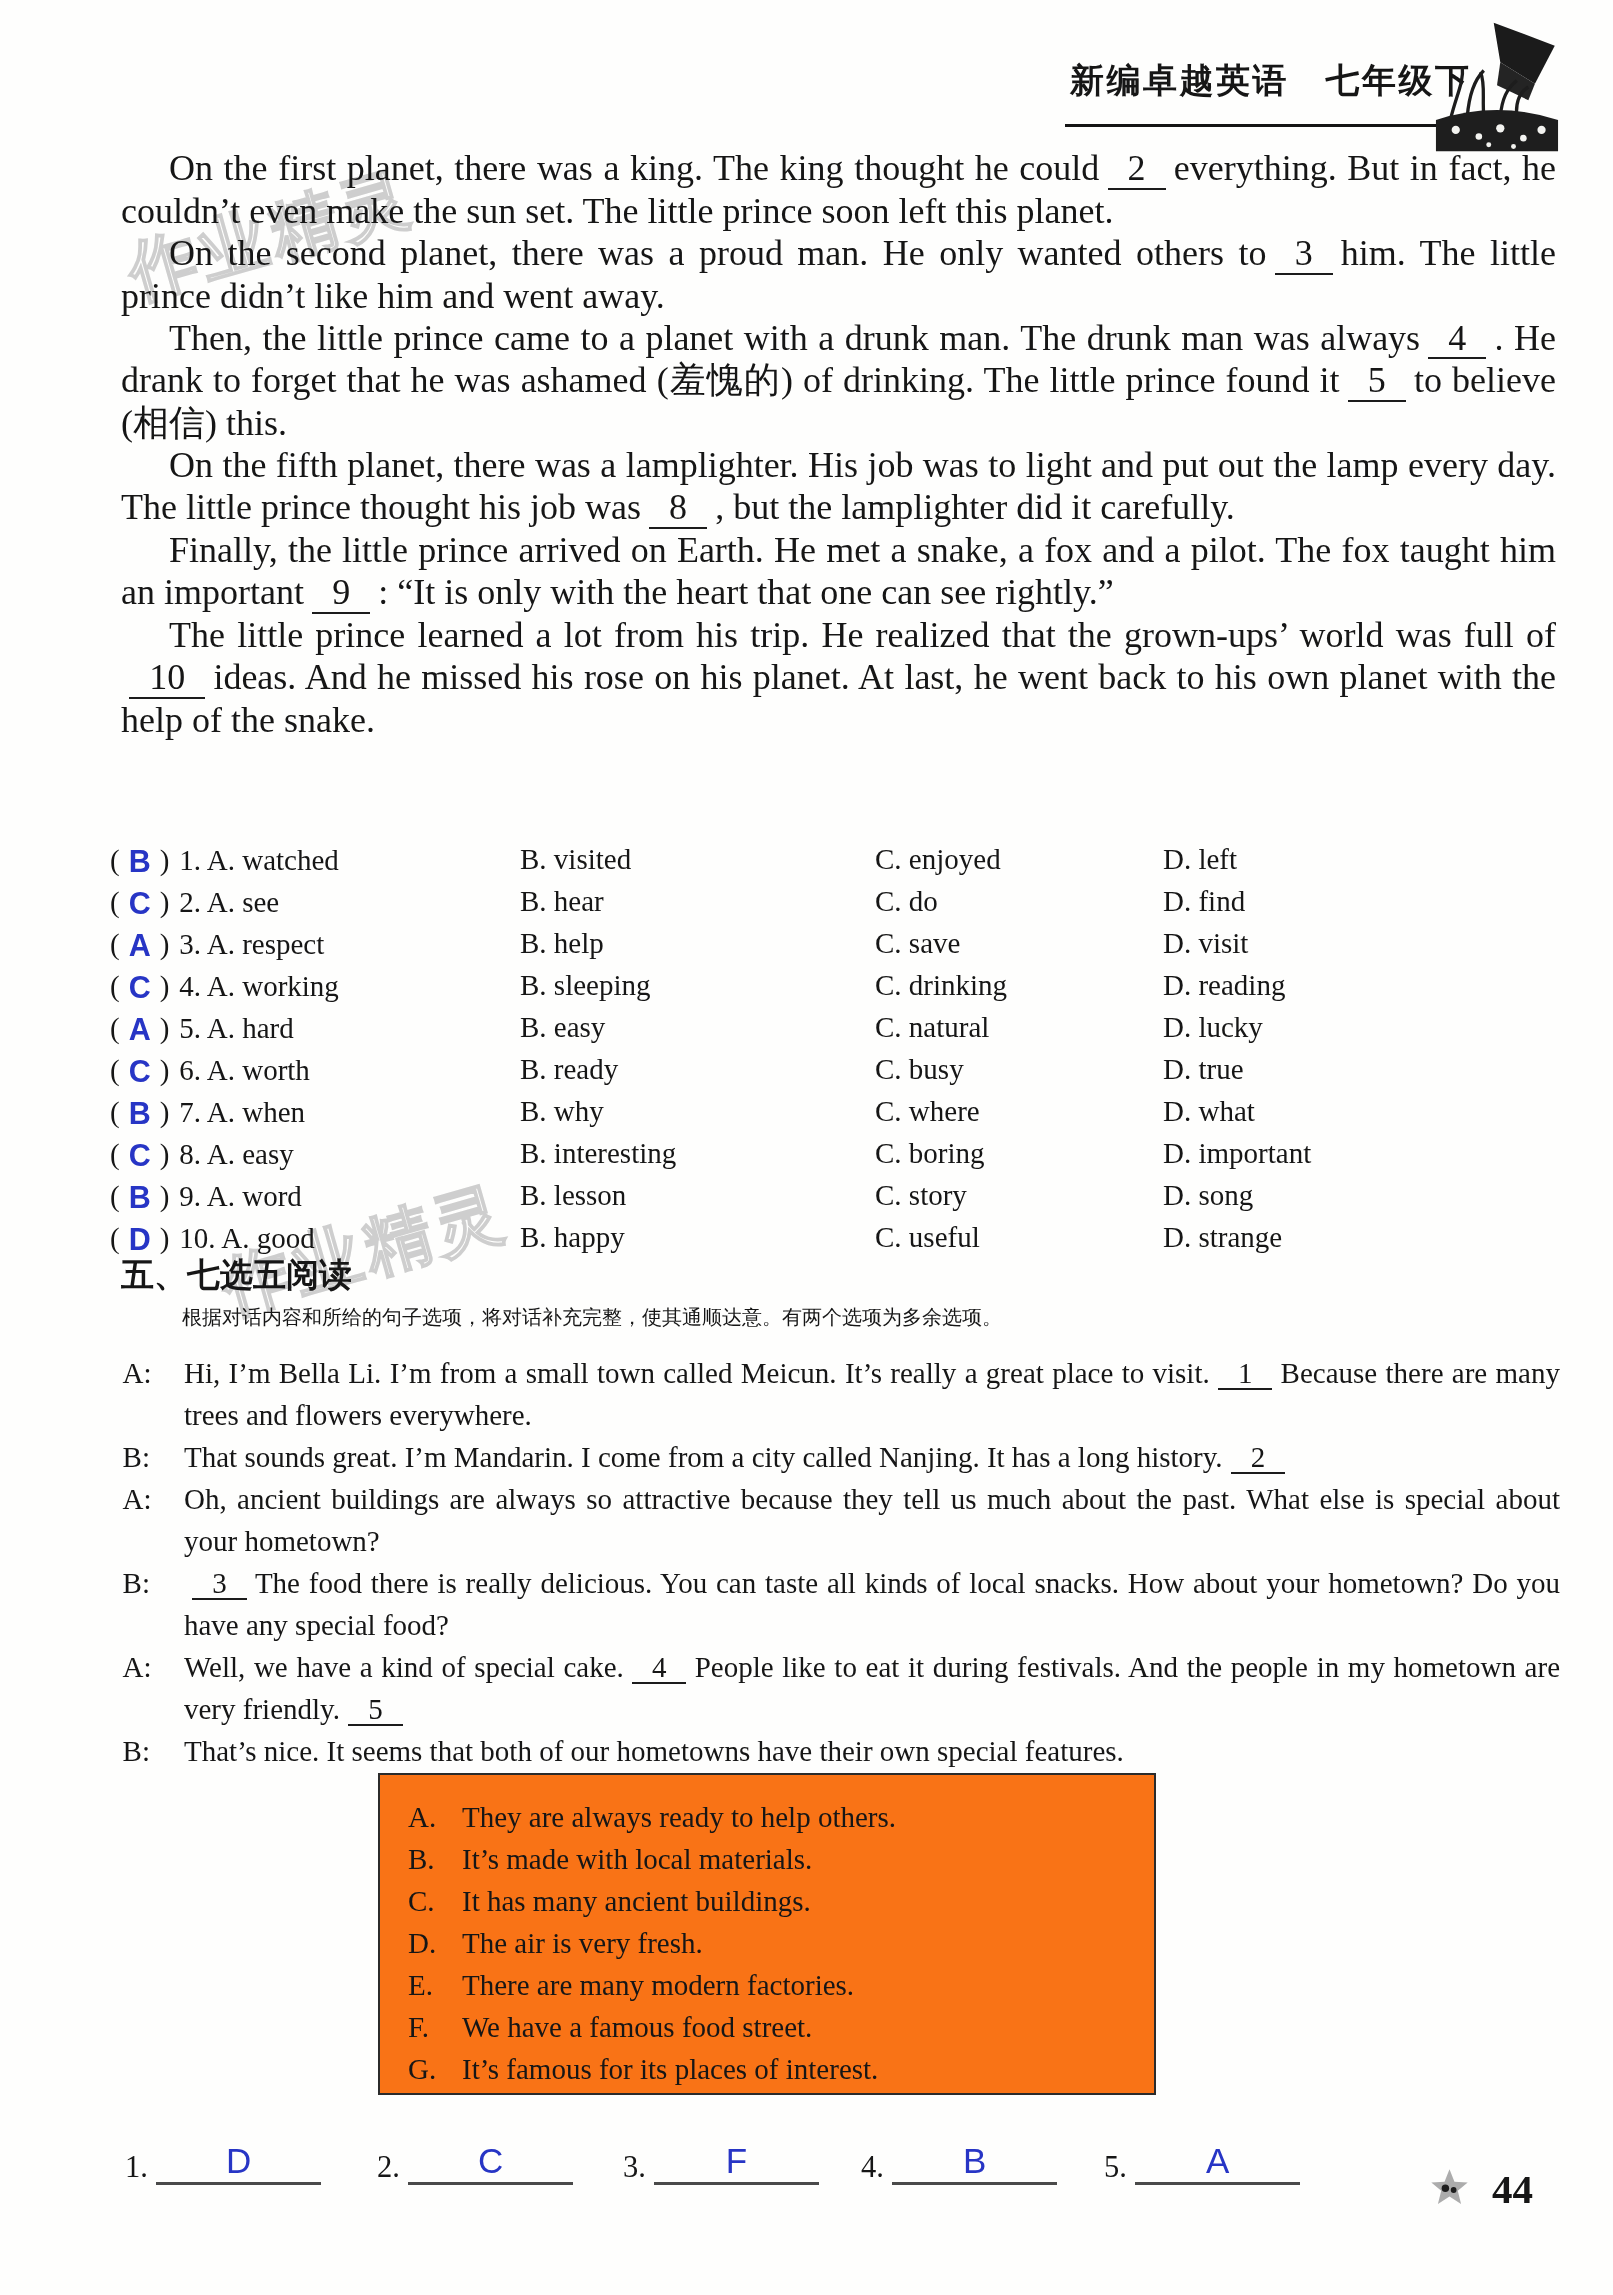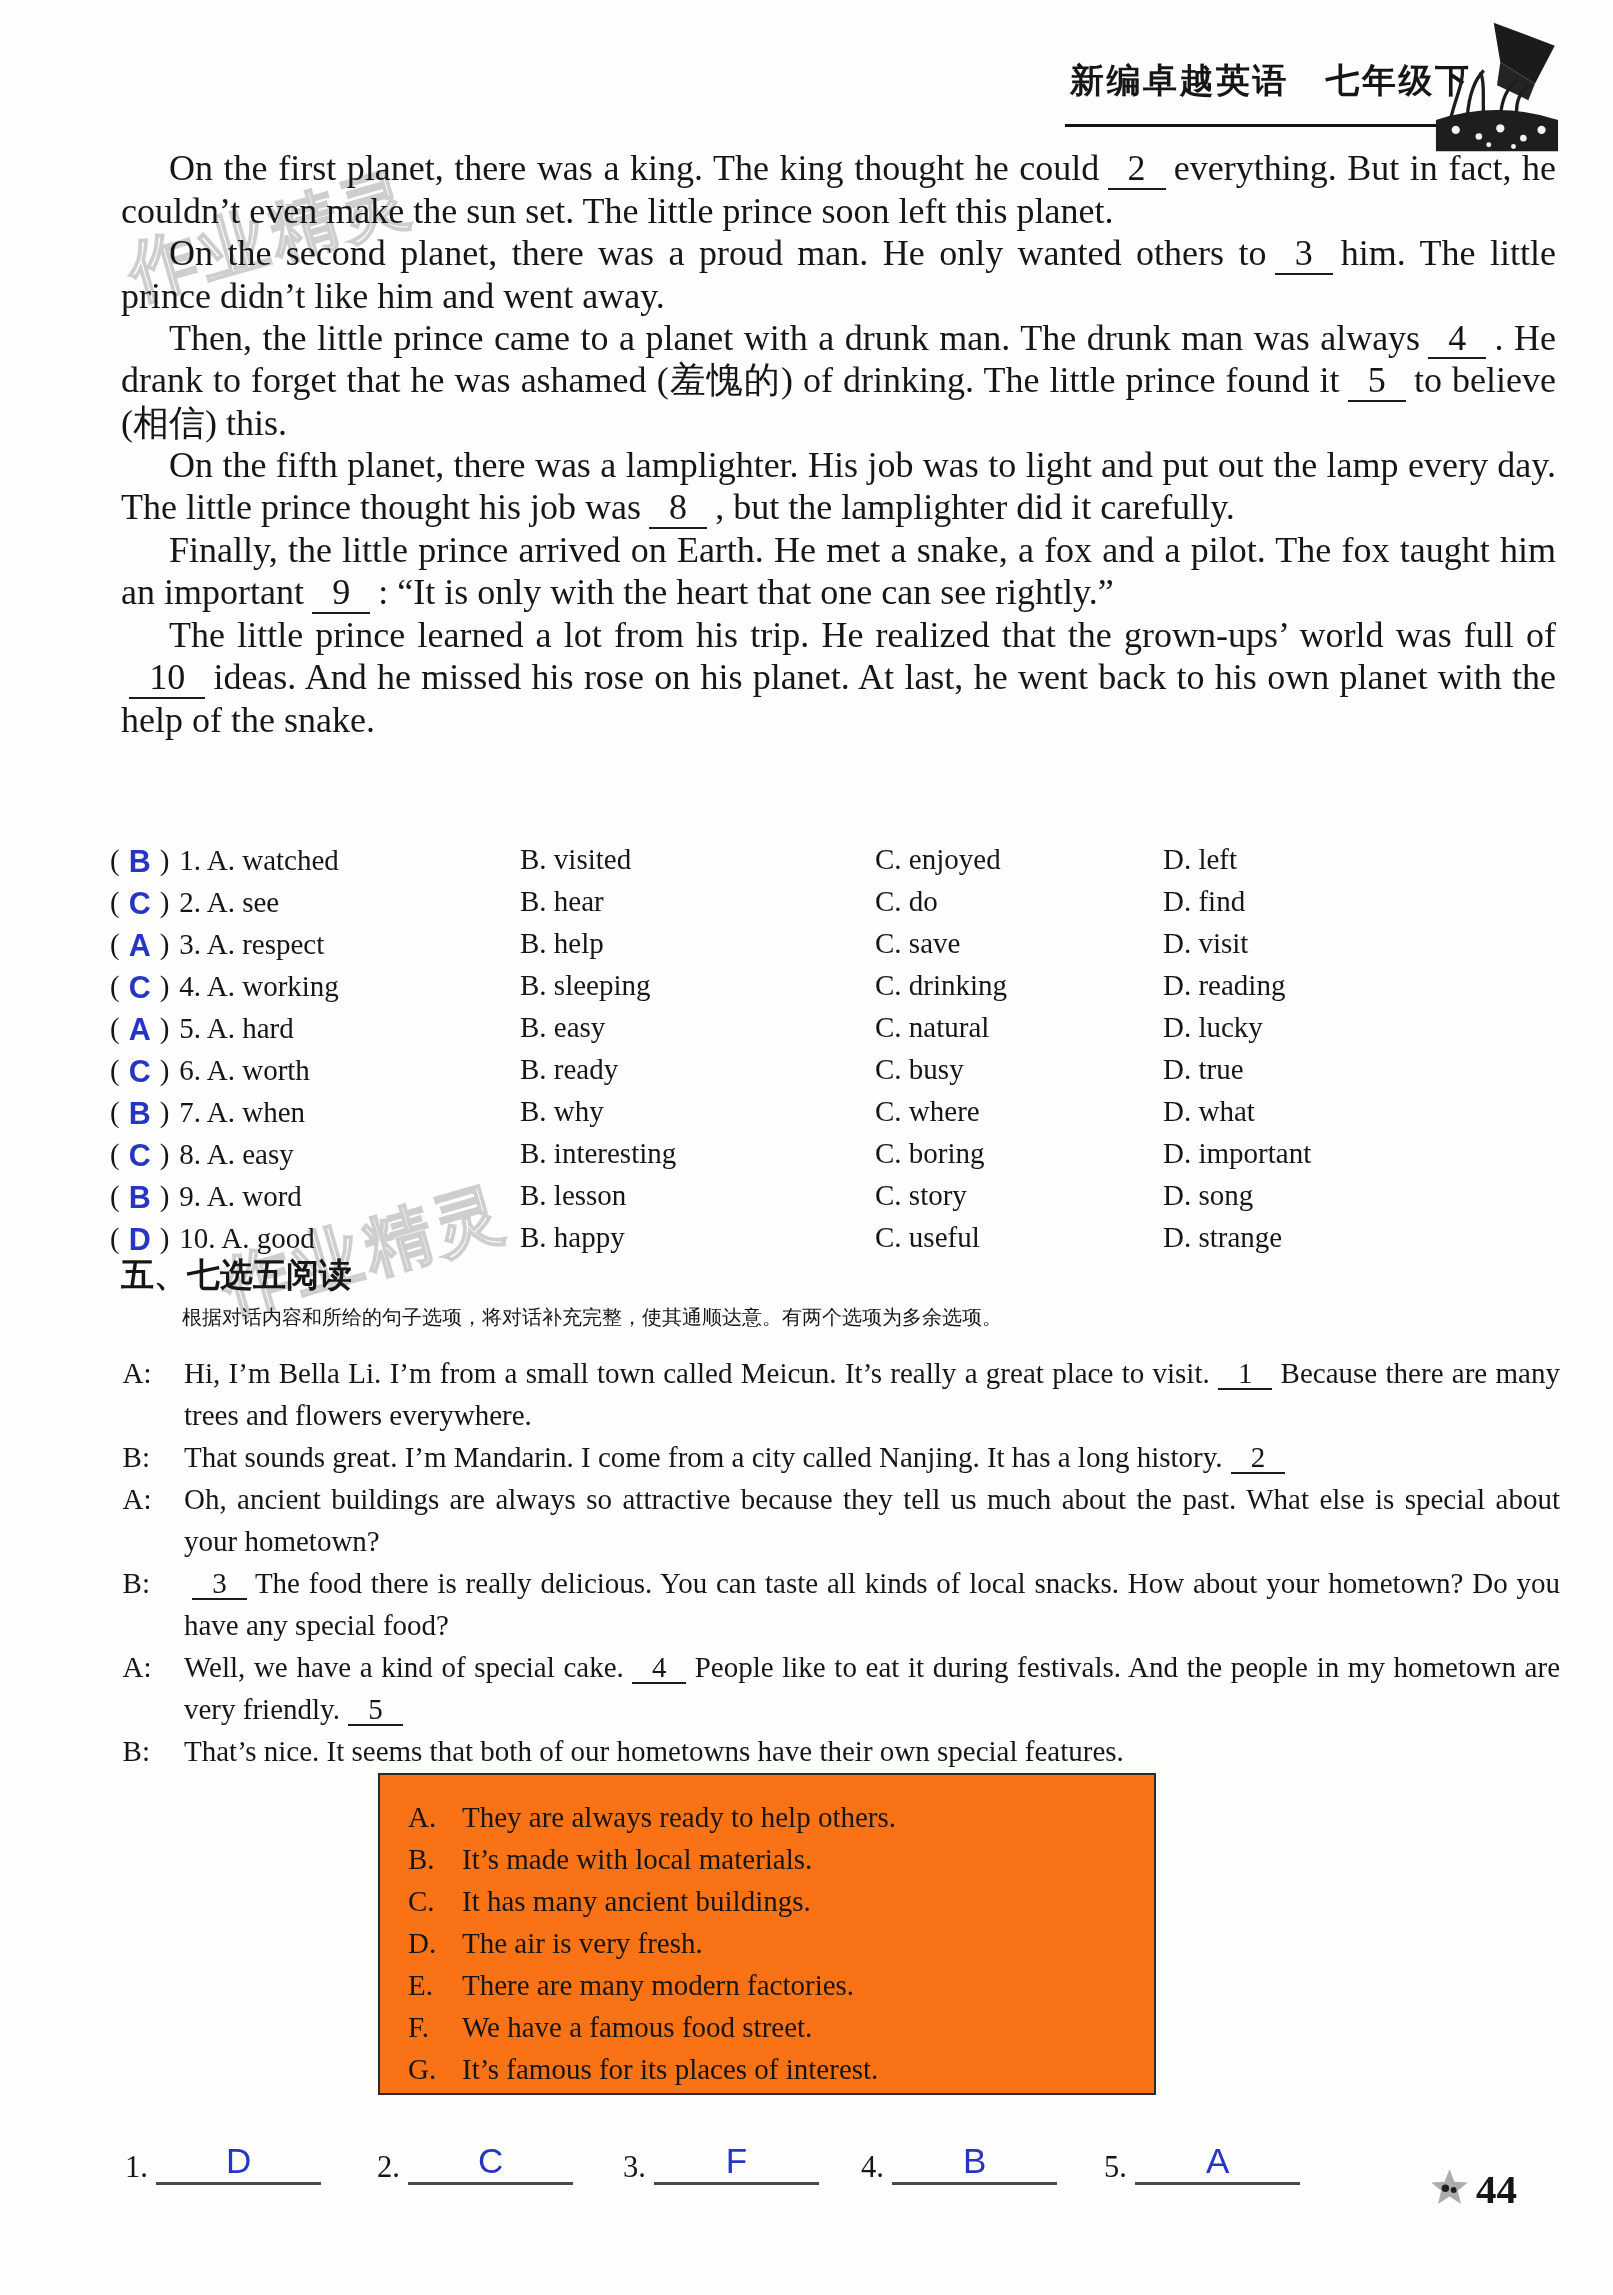--- a/index.html
+++ b/index.html
@@ -68,21 +68,21 @@
 
   
   .ansrow { position:absolute; top:2127px; left:0; width:100%; height:58px; font-size:30.5px; }
   .as { position:absolute; bottom:0; display:flex; align-items:flex-end; }
   .aline { display:inline-block; width:165px; border-bottom:3.3px solid #4a4a4a;
     text-align:center; margin-left:8.2px; }
   .alet { color:var(--blue,#2735c5); font-family:"Liberation Sans","DejaVu Sans",sans-serif;
     font-size:35px; font-weight:500; line-height:1.1; display:inline-block; padding-bottom:1.6px; }
 
   
-  .pageno { position:absolute; top:2165px; left:1428px; display:flex; align-items:center; gap:5px; }
+  .pageno { position:absolute; top:2165px; left:1428px; display:flex; align-items:center; gap:21px; }
   .pageno .num { font-size:41px; font-weight:bold; }
 </style>
 </head>
 <body>
 
 <div class="page">
 
   <div class="brand">新编卓越英语　七年级下</div>
   <div class="logo">
     <svg width="132" height="132" viewBox="0 0 160 160">

